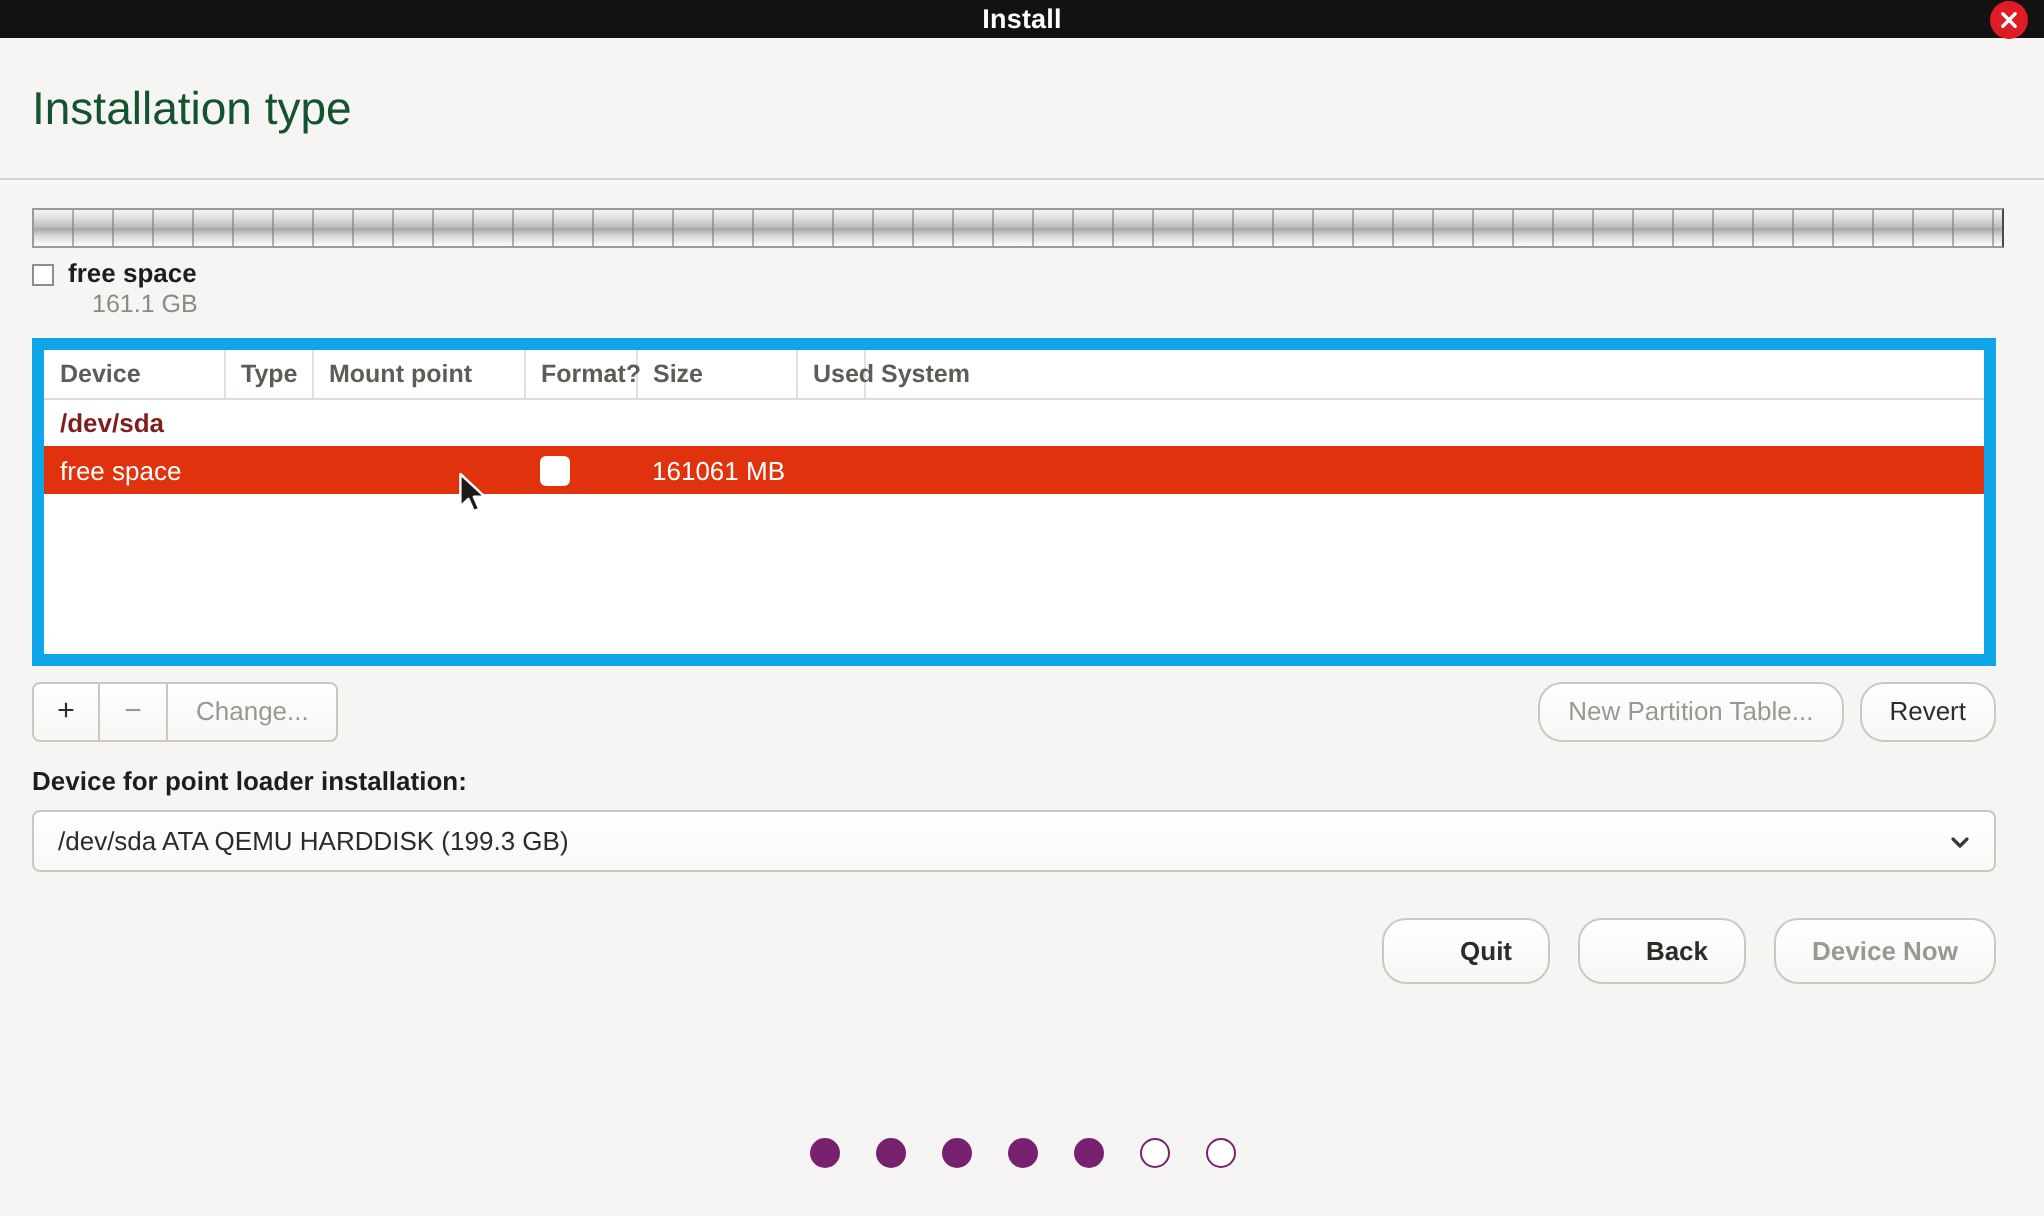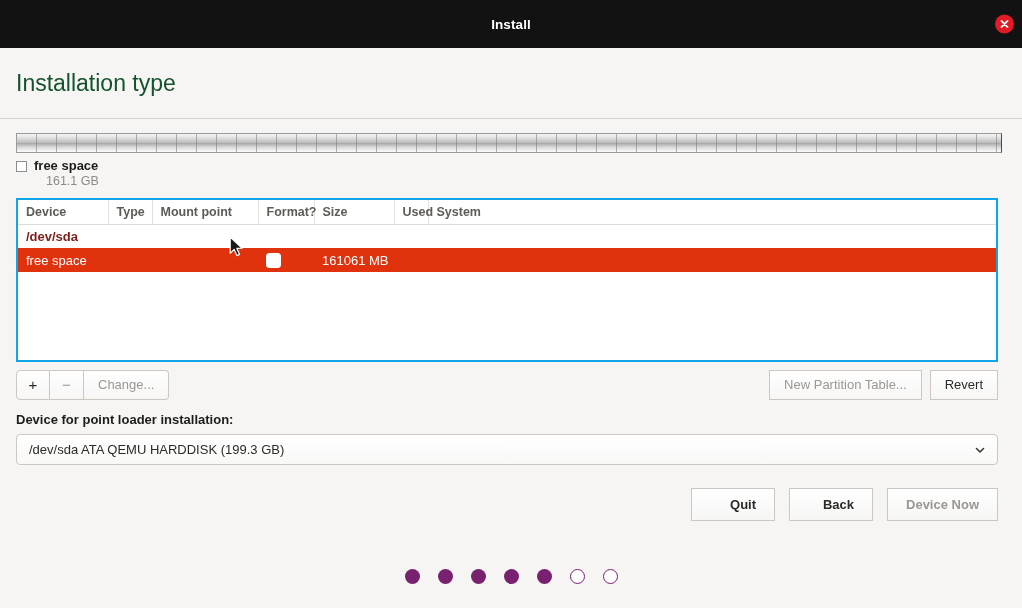--- a/index.html
+++ b/index.html
@@ -13,21 +13,21 @@
     background: #f6f5f4;
     font-family: "Liberation Sans", sans-serif;
     font-size: 13px;
     color: #2e2e2b;
     -webkit-font-smoothing: antialiased;
   }
 
   
   .titlebar {
     position: relative;
-    height: 48px;
+    height: 19px;
     background: #131212;
     display: flex;
     align-items: center;
     justify-content: center;
   }
   .titlebar-title {
     color: #ffffff;
     font-size: 13.5px;
     font-weight: bold;
     letter-spacing: 0.1px;
@@ -121,21 +121,21 @@
     color: #8b8b86;
     padding-left: 12px;
   }
 
   
   .table-box {
     margin-top: 9px;
     width: 982px;
     height: 164px;
     box-sizing: border-box;
-    border: 2px solid #0ea5e9;
+    border: 6px solid #0ea5e9;
     background: #ffffff;
     overflow: hidden;
   }
   table.parts {
     width: 100%;
     border-collapse: collapse;
     table-layout: fixed;
     font-size: 13px;
   }
   table.parts thead th {
@@ -185,21 +185,21 @@
   }
   .linked-group {
     display: flex;
   }
   .btn {
     font-family: "Liberation Sans", sans-serif;
     font-size: 13px;
     color: #2b2b28;
     background: linear-gradient(to bottom, #ffffff, #f7f6f5);
     border: 1px solid #cdc7c2;
-    border-radius: 0;
+    border-radius: 12px;
     padding: 0 14px;
     height: 30px;
     line-height: 28px;
     box-sizing: border-box;
     cursor: pointer;
     white-space: nowrap;
   }
   .btn.disabled {
     color: #9b9792;
     cursor: default;

